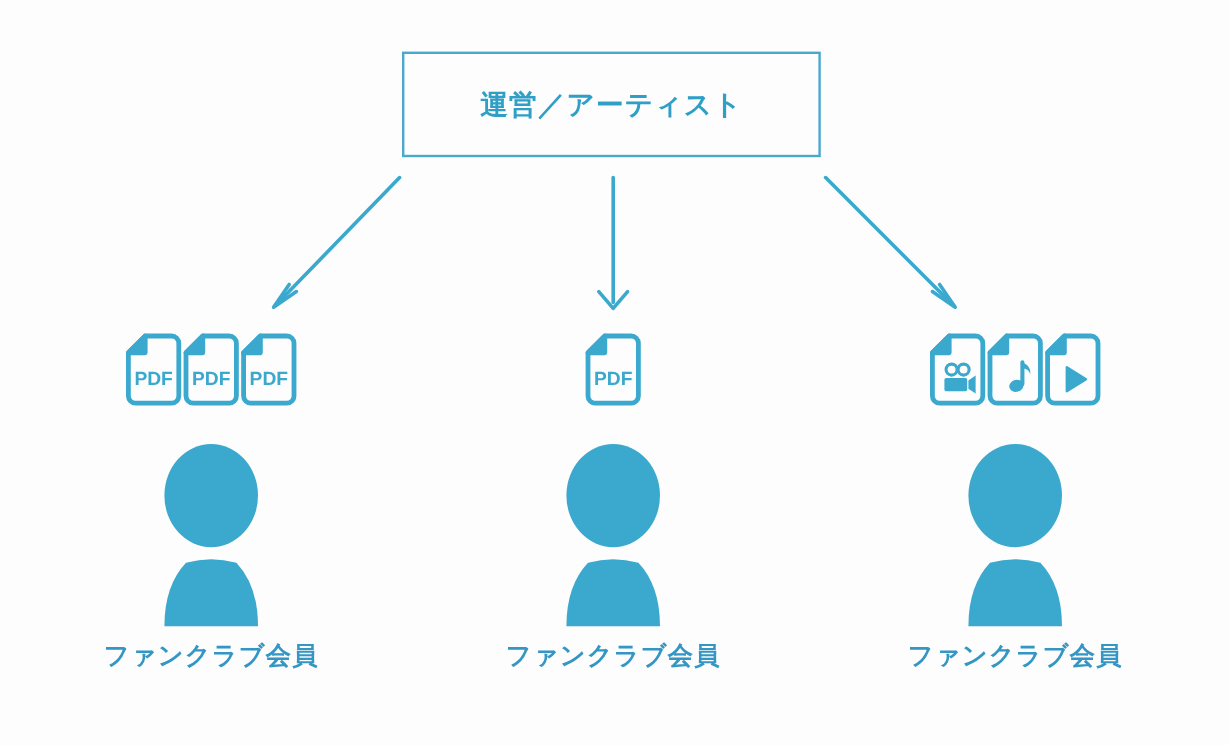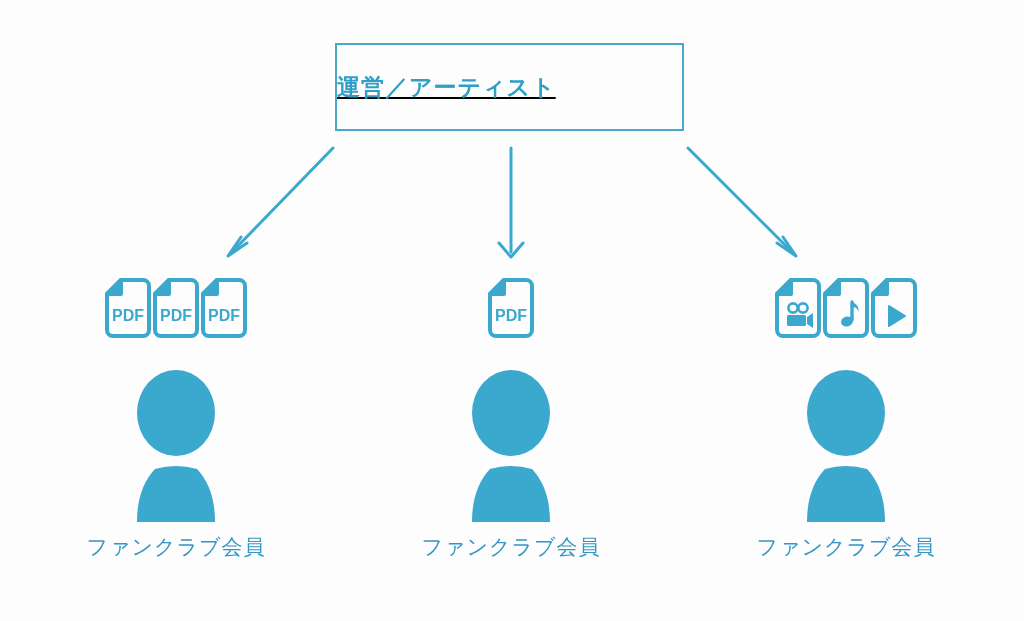--- a/index.html
+++ b/index.html
@@ -24,21 +24,21 @@
     position: absolute;
     left: 335px;
     top: 43px;
     width: 349px;
     height: 88px;
     border: 2px solid #4aa8cd;
     background: #fdfdfd;
     box-sizing: border-box;
     display: flex;
     align-items: center;
-    text-decoration: underline;
+    justify-content: center;
   }
   .source-box-label {
     font-size: 23px;
     font-weight: bold;
     color: #2f9fc6;
     letter-spacing: 1px;
     white-space: nowrap;
     line-height: 1;
   }
   
@@ -75,21 +75,21 @@
   }
   .person {
     margin-top: 26px;
     width: 120px;
     height: 152px;
     position: relative;
   }
   .person-label {
     margin-top: 14px;
     font-size: 21px;
-    font-weight: normal;
+    font-weight: bold;
     color: #3396c4;
     letter-spacing: 1px;
     white-space: nowrap;
     line-height: 1;
   }
 </style>
 </head>
 <body>
 
 <div id="diagram">

